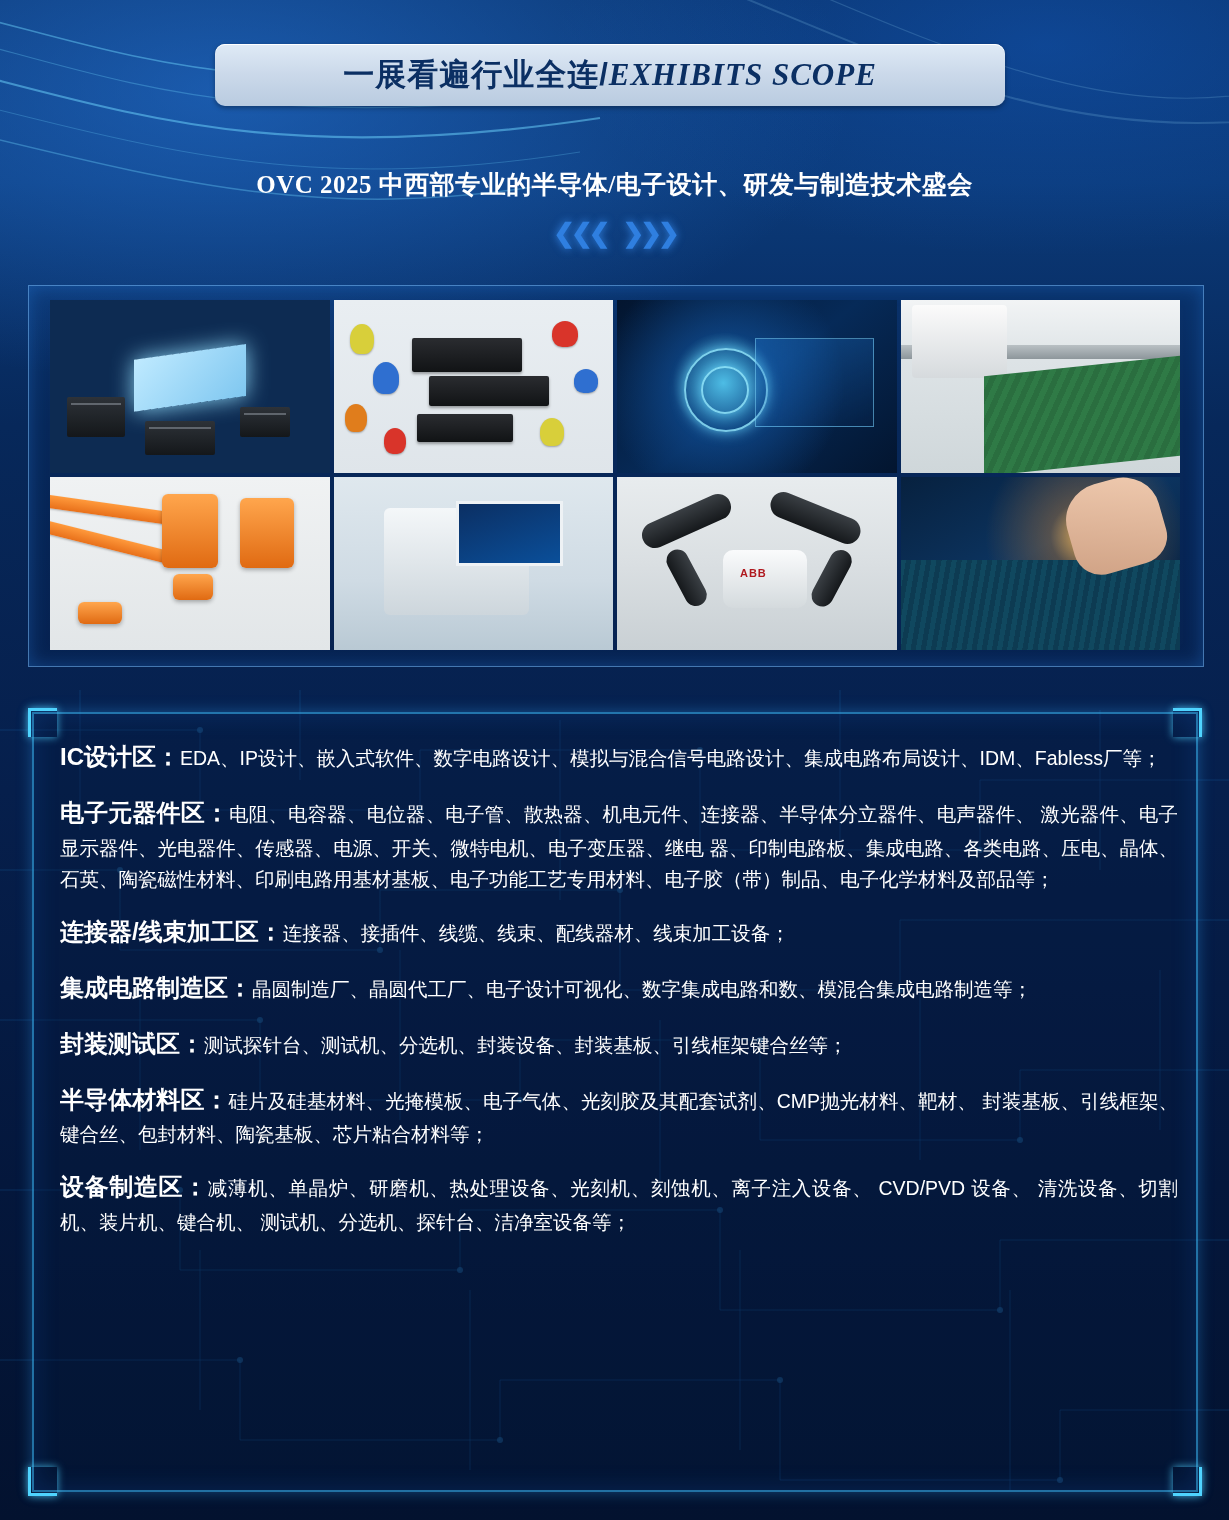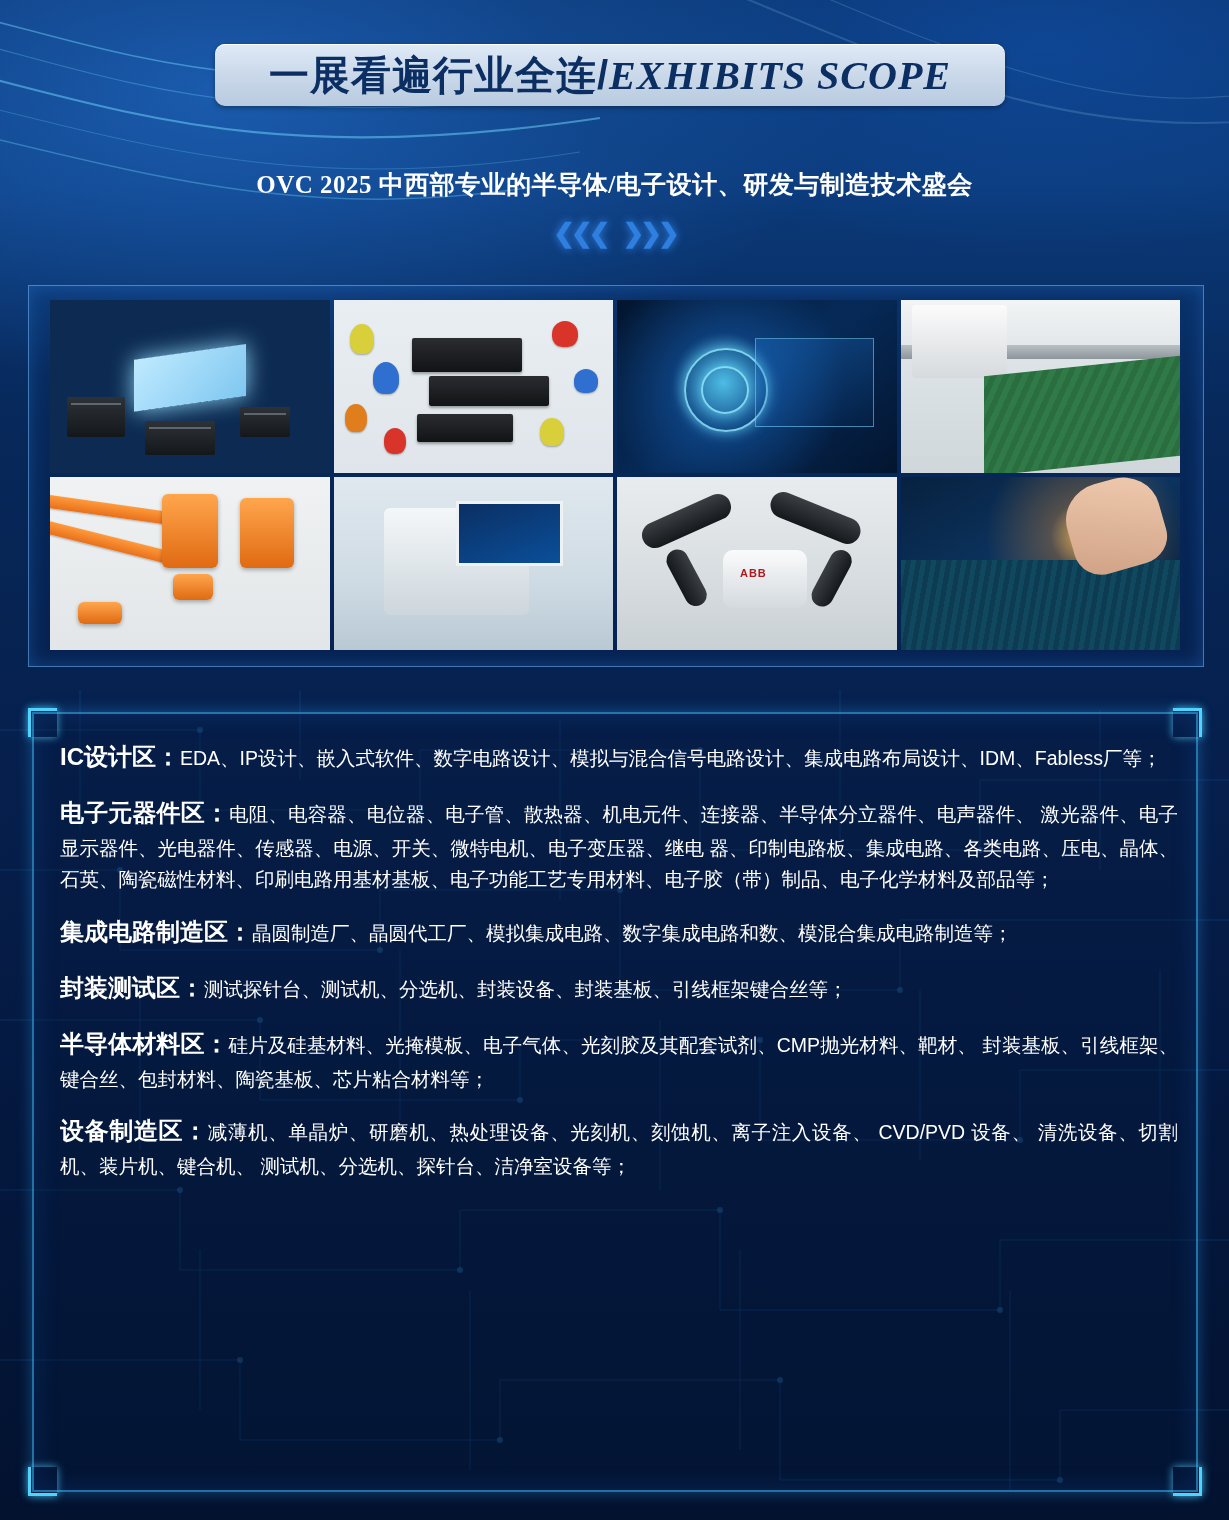--- a/index.html
+++ b/index.html
@@ -40,21 +40,21 @@
     width: 790px;
     height: 62px;
     border-radius: 10px;
     background: linear-gradient(180deg, #dfeaf6 0%, #cbd9ea 48%, #b9cbe0 100%);
     box-shadow: 0 2px 5px rgba(0,0,0,0.35), inset 0 1px 0 #ffffff;
     display: flex;
     align-items: center;
     justify-content: center;
   }
   .title-banner .tb-text {
-    font-size: 40px;
+    font-size: 31px;
     font-weight: bold;
     color: #0b2f63;
     letter-spacing: 1px;
     white-space: nowrap;
   }
   .title-banner .tb-text .en {
     font-style: italic;
     font-family: "Liberation Serif", serif;
     font-weight: bold;
   }
@@ -473,23 +473,26 @@
     <div class="zones">
 
       <div class="zone">
         <span class="zname">IC设计区：</span><span class="zbody">EDA、IP设计、嵌入式软件、数字电路设计、模拟与混合信号电路设计、集成电路布局设计、IDM、Fabless厂等；</span>
       </div>
 
       <div class="zone">
         <span class="zname">电子元器件区：</span><span class="zbody">电阻、电容器、电位器、电子管、散热器、机电元件、连接器、半导体分立器件、电声器件、 激光器件、电子显示器件、光电器件、传感器、电源、开关、微特电机、电子变压器、继电 器、印制电路板、集成电路、各类电路、压电、晶体、石英、陶瓷磁性材料、印刷电路用基材基板、电子功能工艺专用材料、电子胶（带）制品、电子化学材料及部品等；</span>
       </div>
 
-
-      <div class="zone">
-        <span class="zname">集成电路制造区：</span><span class="zbody">晶圆制造厂、晶圆代工厂、模拟集成电路、数字集成电路和数、模混合集成电路制造等；</span>
+      <div class="zone">
+        <span class="zname">连接器/线束加工区：</span><span class="zbody">连接器、接插件、线缆、线束、配线器材、线束加工设备；</span>
+      </div>
+
+      <div class="zone">
+        <span class="zname">集成电路制造区：</span><span class="zbody">晶圆制造厂、晶圆代工厂、电子设计可视化、数字集成电路和数、模混合集成电路制造等；</span>
       </div>
 
       <div class="zone">
         <span class="zname">封装测试区：</span><span class="zbody">测试探针台、测试机、分选机、封装设备、封装基板、引线框架键合丝等；</span>
       </div>
 
       <div class="zone">
         <span class="zname">半导体材料区：</span><span class="zbody">硅片及硅基材料、光掩模板、电子气体、光刻胶及其配套试剂、CMP抛光材料、靶材、 封装基板、引线框架、键合丝、包封材料、陶瓷基板、芯片粘合材料等；</span>
       </div>
 

